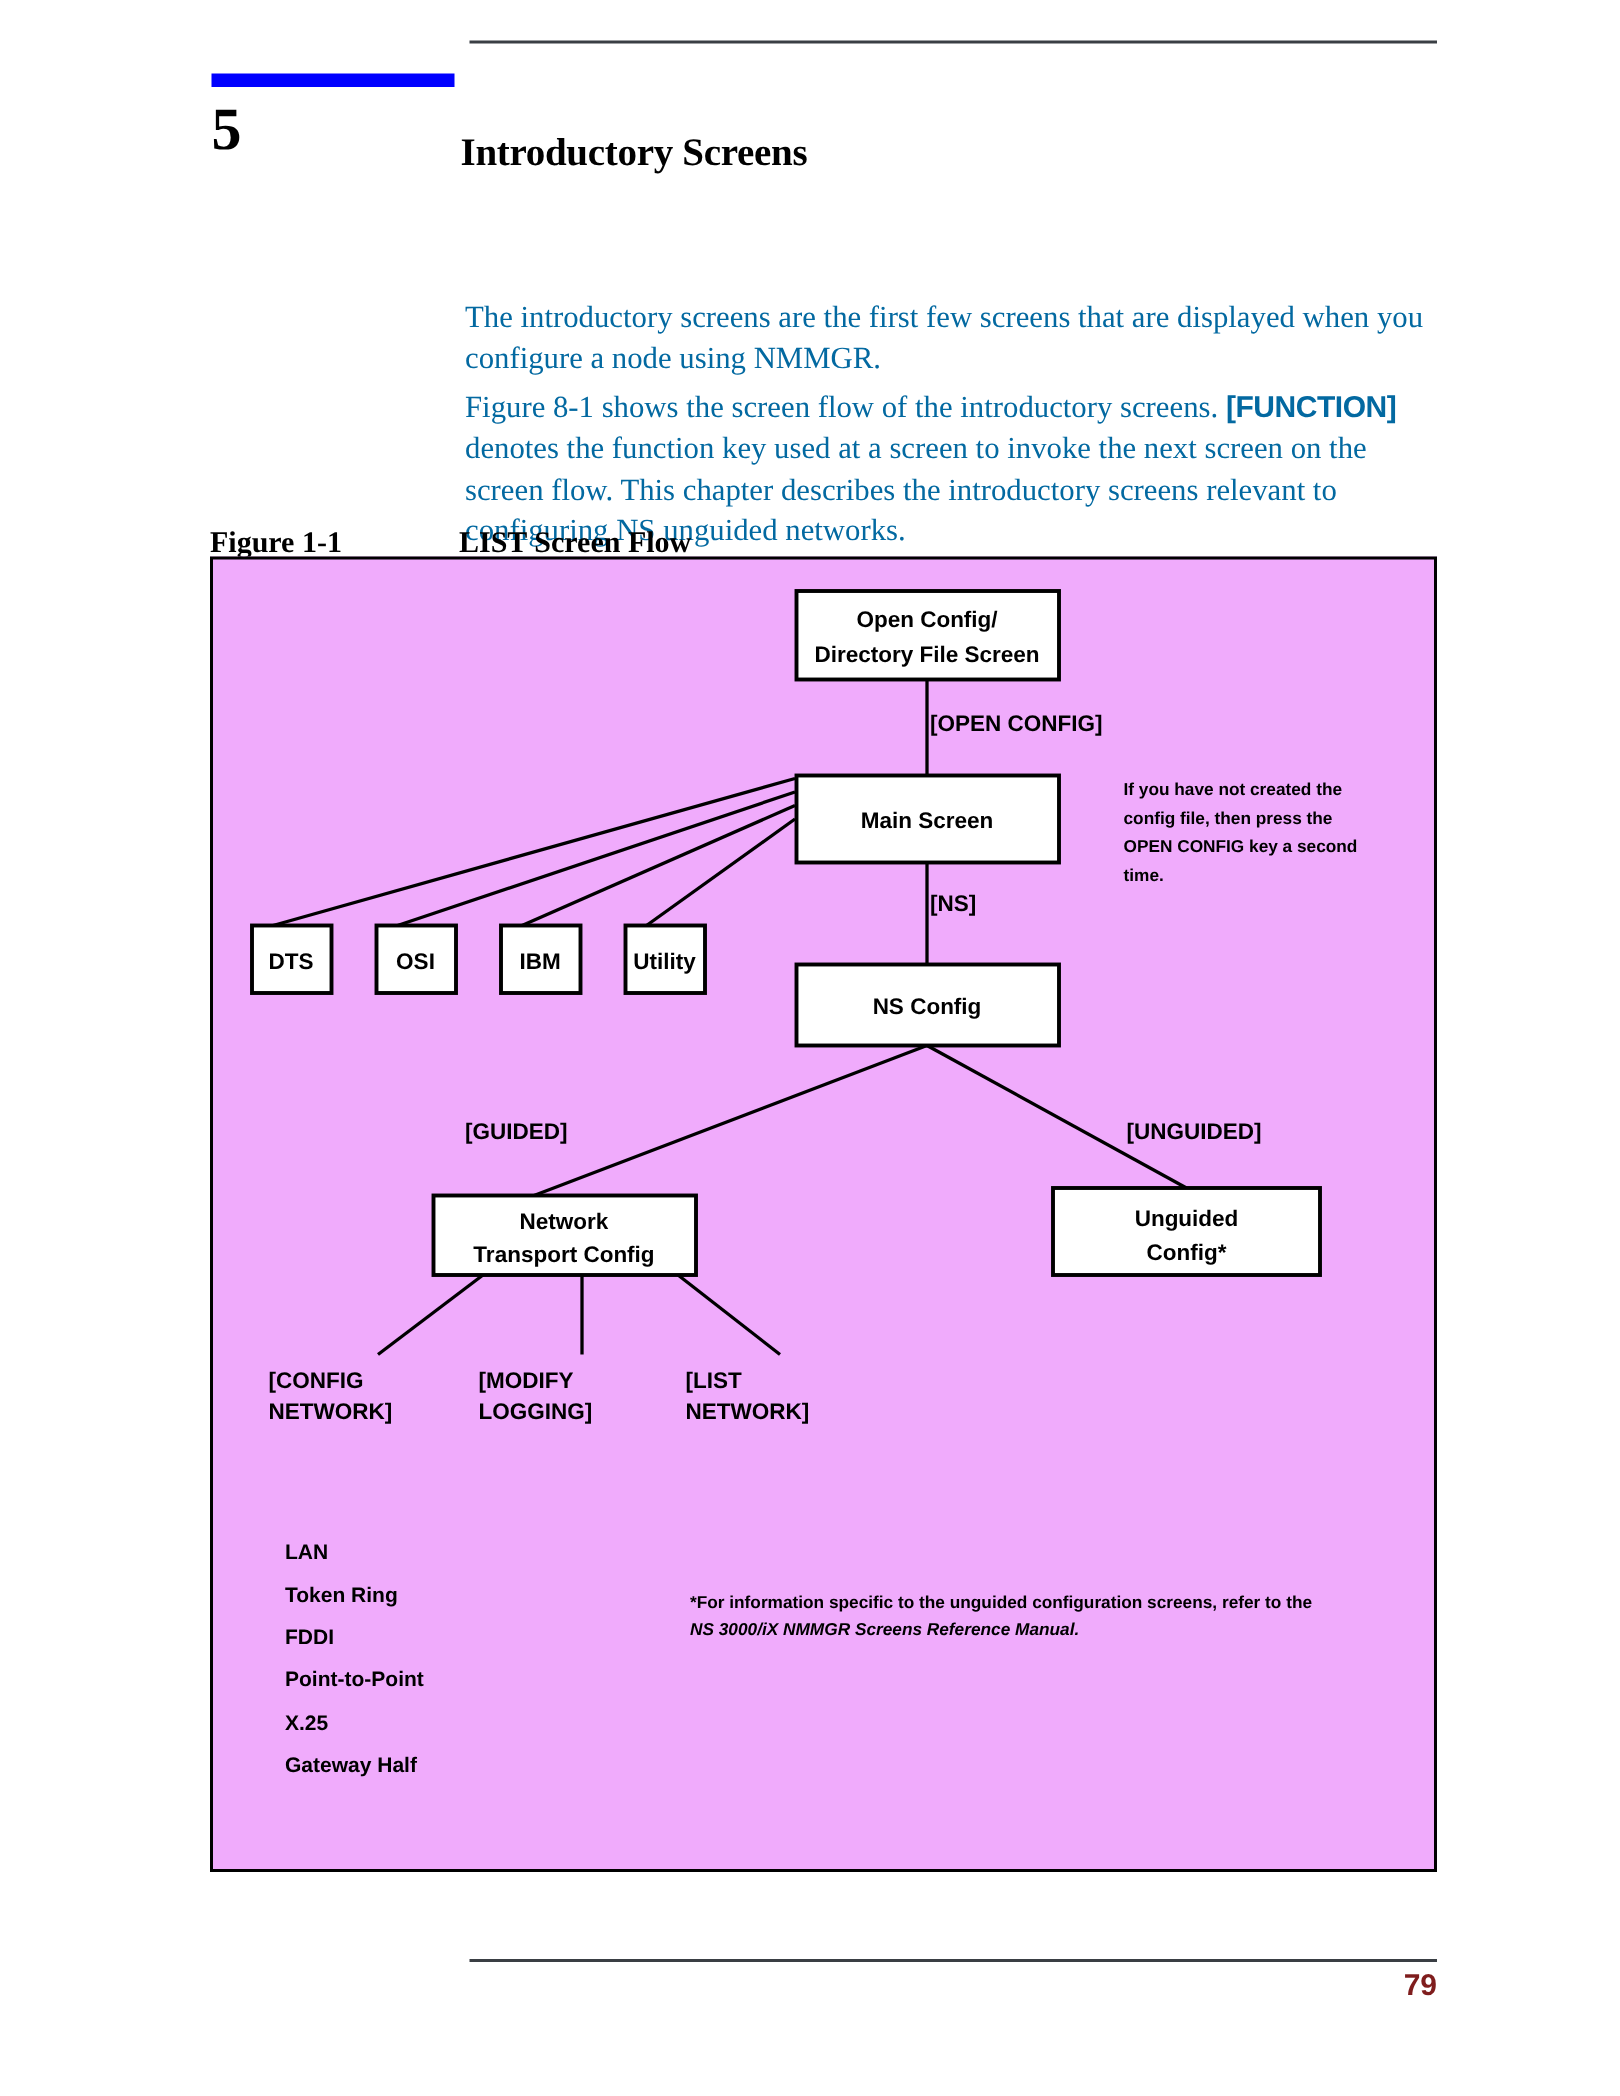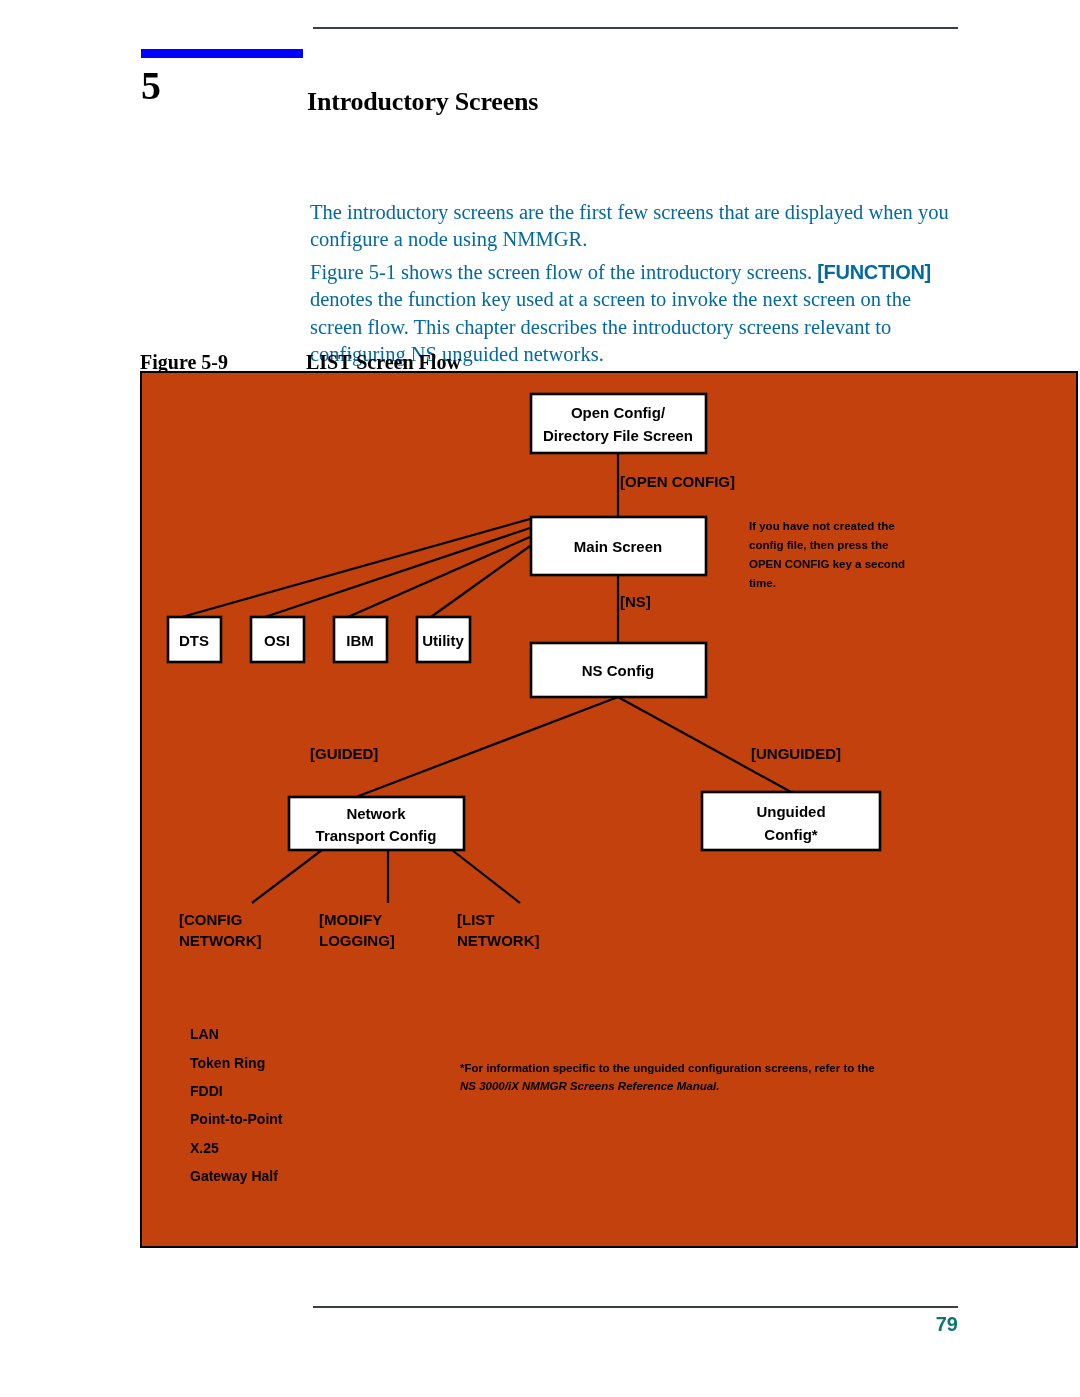--- a/index.html
+++ b/index.html
@@ -89,25 +89,25 @@
   #figure-caption .fig-label {
     display: inline-block;
     width: 166px;
   }
 
   
   #figure-frame {
     position: absolute;
     left: 140px;
     top: 371px;
-    width: 938px;
+    width: 818px;
     height: 877px;
     border: 2px solid #000;
     box-sizing: border-box;
-    background: #c2410c;
+    background: #f0abfc;
     padding-left: 20px;
   }
   #figure-svg {
     position: absolute;
     left: 0;
     top: 0;
   }
 
   
   .nodeLabel {
@@ -170,36 +170,36 @@
   }
   #page-number {
     position: absolute;
     left: 858px;
     top: 1313px;
     width: 100px;
     text-align: right;
     font-family: "Liberation Sans", sans-serif;
     font-weight: bold;
     font-size: 20px;
-    color: #0f766e;
+    color: #7f1d1d;
   }
 </style>
 </head>
 <body>
 
 <div id="header-rule"></div>
 <div id="chapter-accent-rule"></div>
 <div id="chapter-number">5</div>
 <h1 id="chapter-title">Introductory Screens</h1>
 
 <p class="body-para" id="para-intro">The introductory screens are the first few screens that are displayed when you configure a node using NMMGR.</p>
-<p class="body-para" id="para-figref"><span>Figure 5-1 shows the screen flow of the introductory screens. </span><span class="fn-key">[FUNCTION]</span><span> denotes the function key used at a screen to invoke the next screen on the screen flow. This chapter describes the introductory screens relevant to configuring NS unguided networks.</span></p>
+<p class="body-para" id="para-figref"><span>Figure 8-1 shows the screen flow of the introductory screens. </span><span class="fn-key">[FUNCTION]</span><span> denotes the function key used at a screen to invoke the next screen on the screen flow. This chapter describes the introductory screens relevant to configuring NS unguided networks.</span></p>
 
 <div id="figure-caption">
-  <span class="fig-label">Figure 5-9</span><span>LIST Screen Flow</span>
+  <span class="fig-label">Figure 1-1</span><span>LIST Screen Flow</span>
 </div>
 
 <div id="figure-frame">
   <svg id="figure-svg" width="818" height="877" viewBox="0 0 818 877" xmlns="http://www.w3.org/2000/svg">
 
     <line class="connector" x1="476" y1="80" x2="476" y2="144"></line>
 
     <line class="connector" x1="476" y1="202" x2="476" y2="270"></line>
 
     <line class="connector" x1="388" y1="146" x2="40" y2="244"></line>

